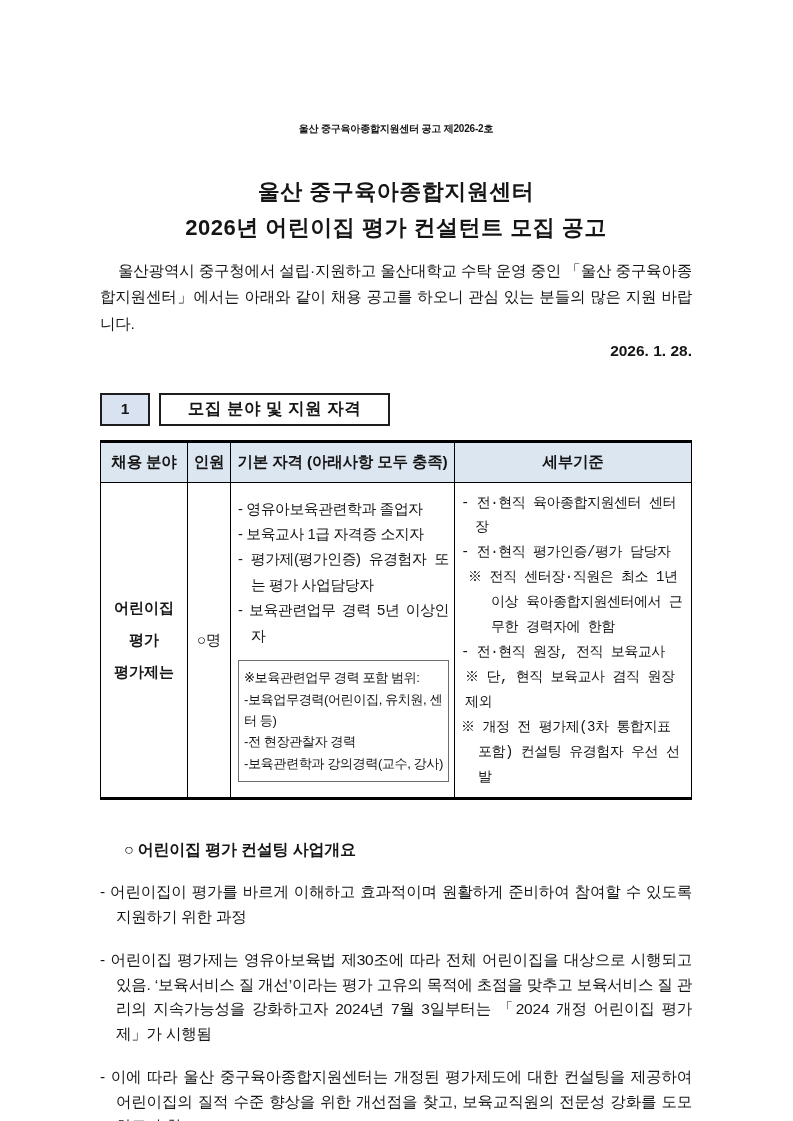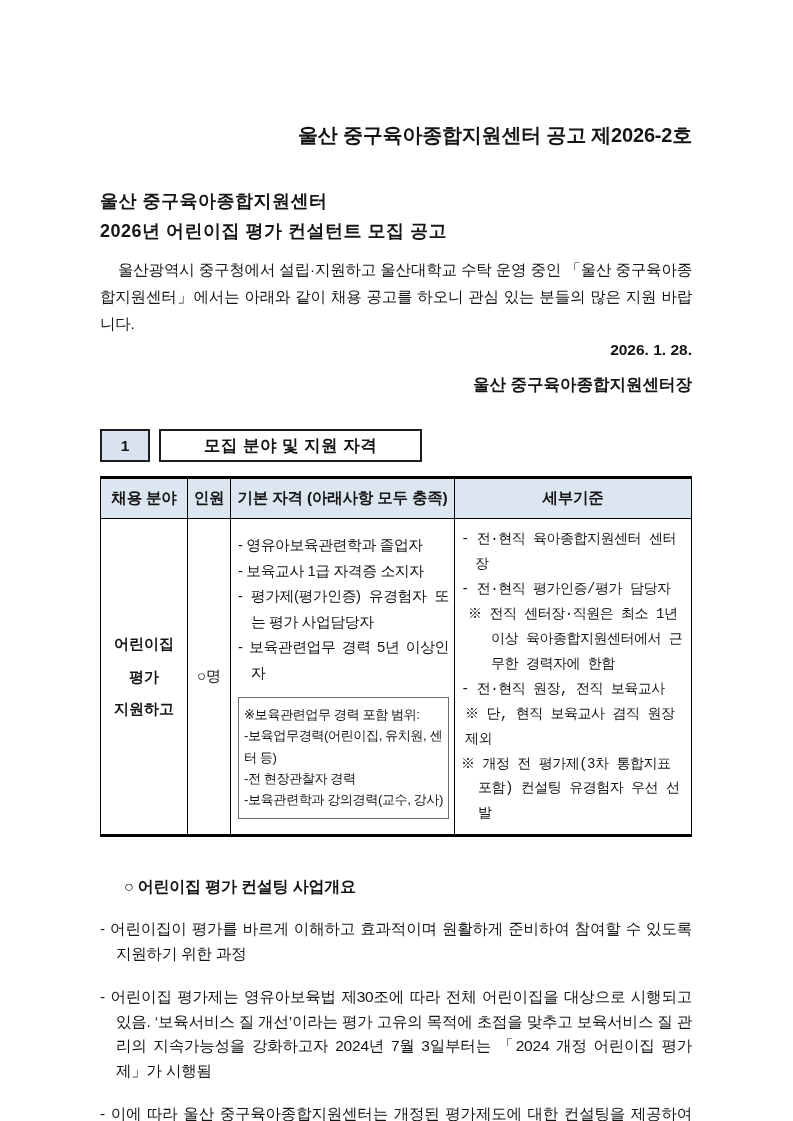--- a/index.html
+++ b/index.html
@@ -16,30 +16,30 @@
   }
   .page {
     box-sizing: border-box;
     width: 793px;
     height: 1121px;
     padding: 122px 101px 0 100px;
   }
 
   
   .doc-number {
-    text-align: right;
-    font-weight: bold;
-    font-size: 20px;
+    text-align: center;
+    font-weight: bold;
+    font-size: 10px;
     letter-spacing: -0.2px;
   }
   .title-block { margin-top: 38px; }
   .title-line {
-    text-align: left;
-    font-weight: bold;
-    font-size: 18px;
+    text-align: center;
+    font-weight: bold;
+    font-size: 22px;
     line-height: 1.65;
     letter-spacing: 0.5px;
   }
   .intro {
     margin: 11px 0 0 0;
     font-size: 15.5px;
     line-height: 1.72;
     text-align: justify;
     text-indent: 18px;
     letter-spacing: -0.2px;
@@ -71,21 +71,21 @@
     background: #d9e2f0;
     border: 2px solid #1d1d1d;
     display: flex;
     align-items: center;
     justify-content: center;
     font-weight: bold;
     font-size: 15.5px;
   }
   .section-title-box {
     box-sizing: border-box;
-    width: 263px;
+    width: 231px;
     border: 2px solid #1d1d1d;
     display: flex;
     align-items: center;
     justify-content: center;
     font-weight: bold;
     font-size: 16.5px;
     letter-spacing: 0.5px;
   }
 
   
@@ -182,21 +182,20 @@
   <div class="doc-number">울산 중구육아종합지원센터 공고 제2026-2호</div>
 
   <div class="title-block">
     <div class="title-line">울산 중구육아종합지원센터</div>
     <div class="title-line">2026년 어린이집 평가 컨설턴트 모집 공고</div>
   </div>
 
   <p class="intro">울산광역시 중구청에서 설립·지원하고 울산대학교 수탁 운영 중인 「울산 중구육아종합지원센터」에서는 아래와 같이 채용 공고를 하오니 관심 있는 분들의 많은 지원 바랍니다.</p>
 
   <div class="date-line">2026. 1. 28.</div>
-  <div class="signature-line">울산 중구육아종합지원센터장</div>
 
   <div class="section-header">
     <div class="section-num">1</div>
     <div class="section-title-box">모집 분야 및 지원 자격</div>
   </div>
 
   <table class="recruit">
     <colgroup>
       <col class="col-field">
         <col class="col-count">
@@ -209,21 +208,21 @@
         <th>인원</th>
         <th>기본 자격 (아래사항 모두 충족)</th>
         <th>세부기준</th>
       </tr>
     </thead>
     <tbody>
       <tr>
         <td class="field-cell">
           <div>어린이집</div>
           <div>평가</div>
-          <div>지원하고</div>
+          <div>평가제는</div>
         </td>
         <td class="count-cell">○명</td>
         <td class="qual-cell">
           <div class="qual-line">- 영유아보육관련학과 졸업자</div>
           <div class="qual-line">- 보육교사 1급 자격증 소지자</div>
           <div class="qual-line">- 평가제(평가인증) 유경험자 또는 평가 사업담당자</div>
           <div class="qual-line">- 보육관련업무 경력 5년 이상인 자</div>
           <div class="note-box">
             <div>※보육관련업무 경력 포함 범위:</div>
             <div>-보육업무경력(어린이집, 유치원, 센터 등)</div>

